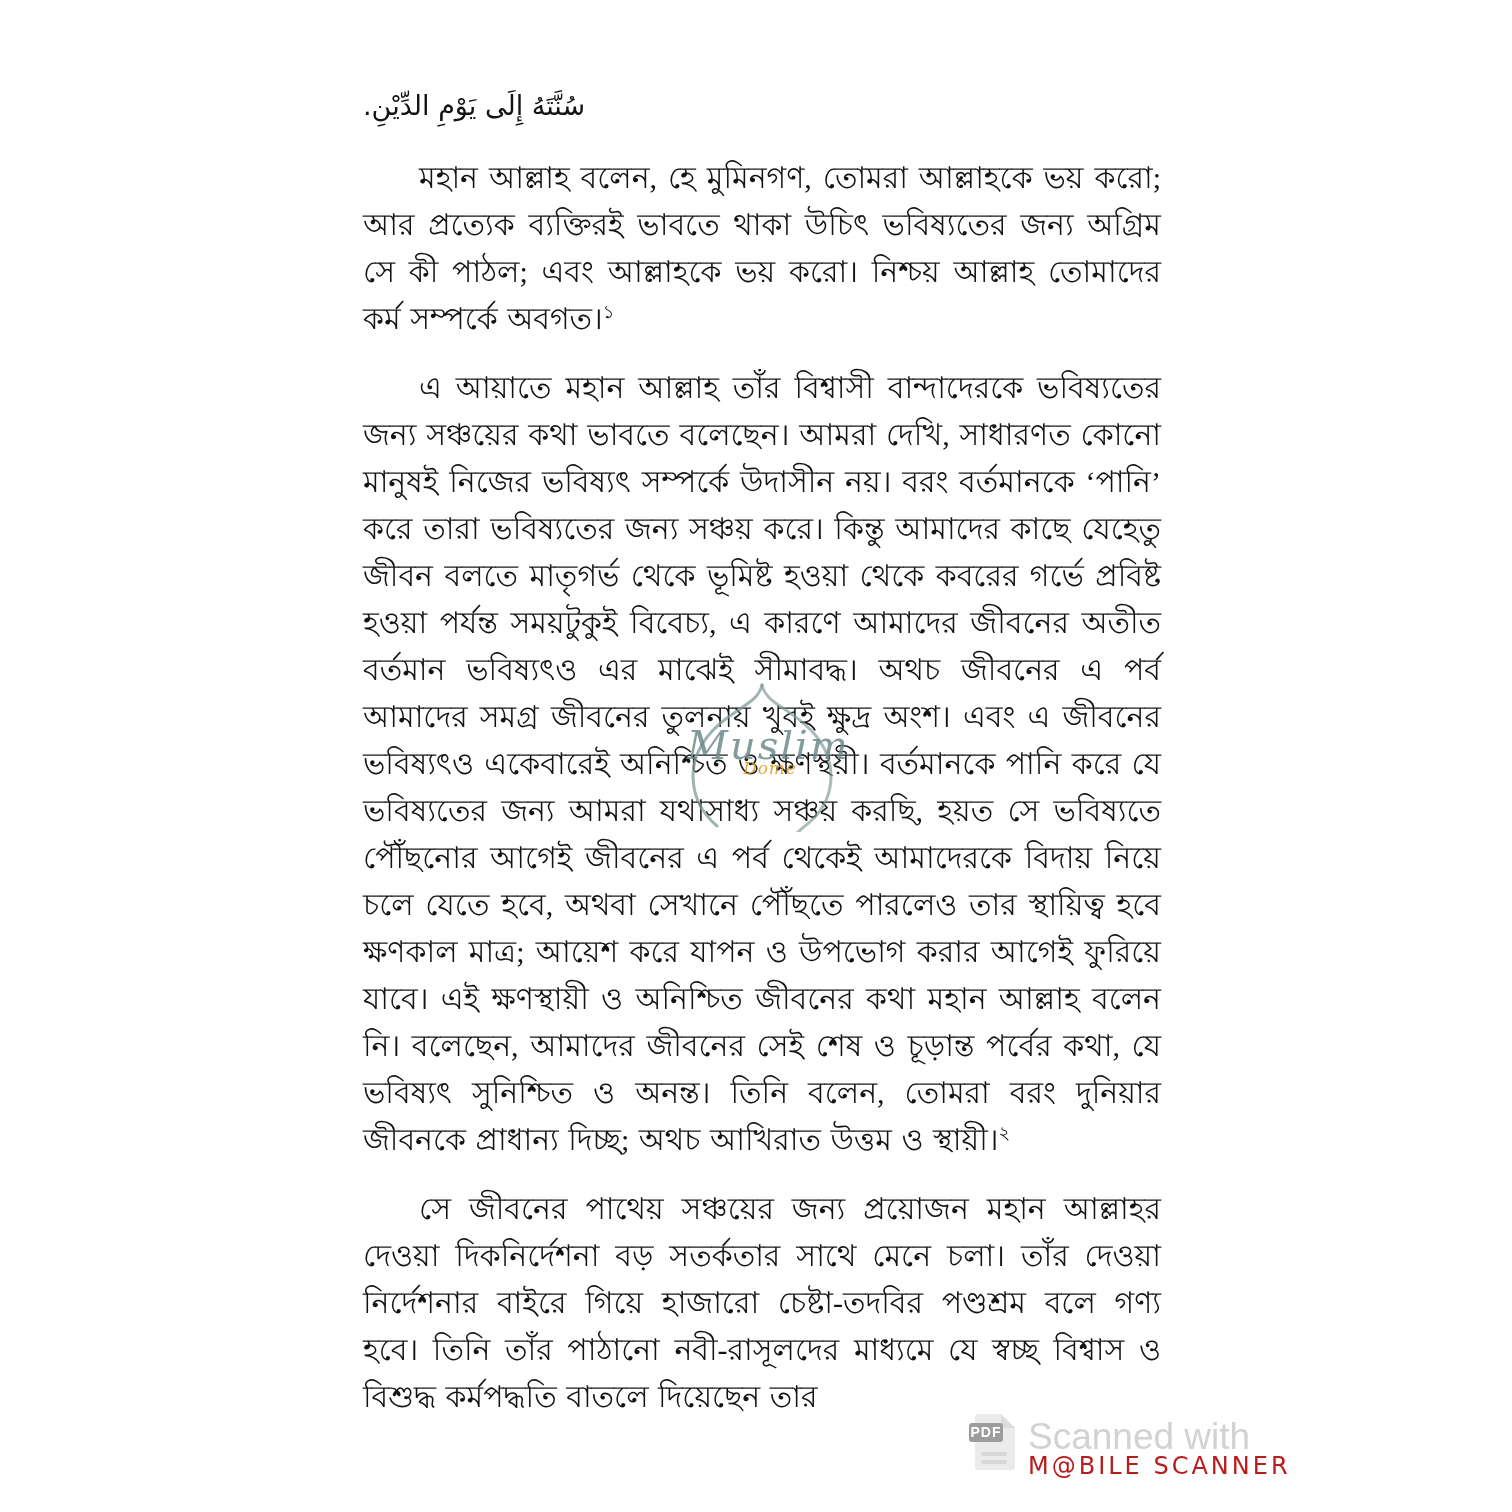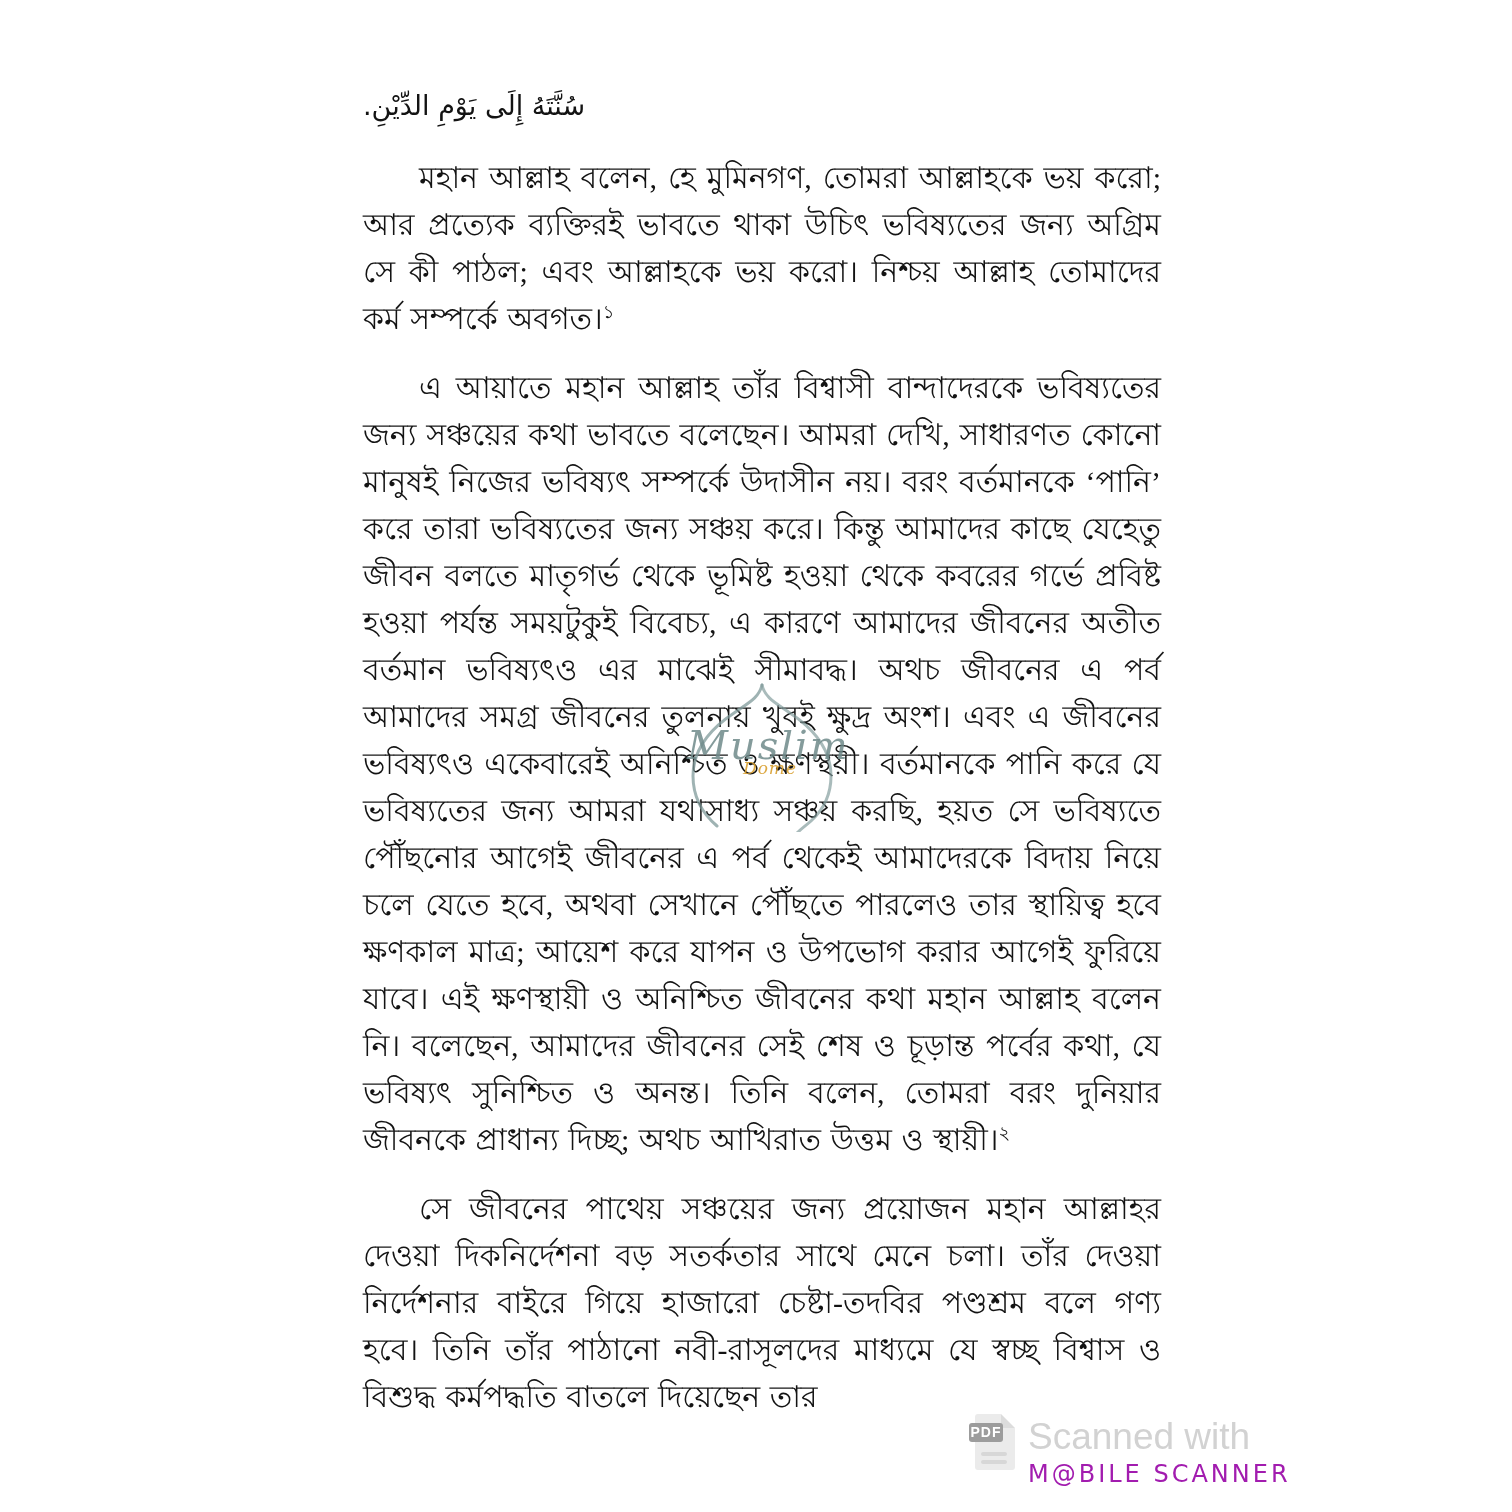--- a/index.html
+++ b/index.html
@@ -132,24 +132,24 @@
   .scan-line1 {
     position: absolute;
     left: 53px;
     top: 6px;
     font-size: 37px;
     color: #d2d2d2;
   }
   .scan-line2 {
     position: absolute;
     left: 53px;
-    top: 50px;
+    top: 42px;
     font-size: 24px;
     letter-spacing: 3px;
-    color: #a21caf;
+    color: #b91c1c;
     font-family: "DejaVu Sans", sans-serif;
   }
 </style>
 </head>
 <body>
 
 <div class="page">
   <div class="content">
 
 

